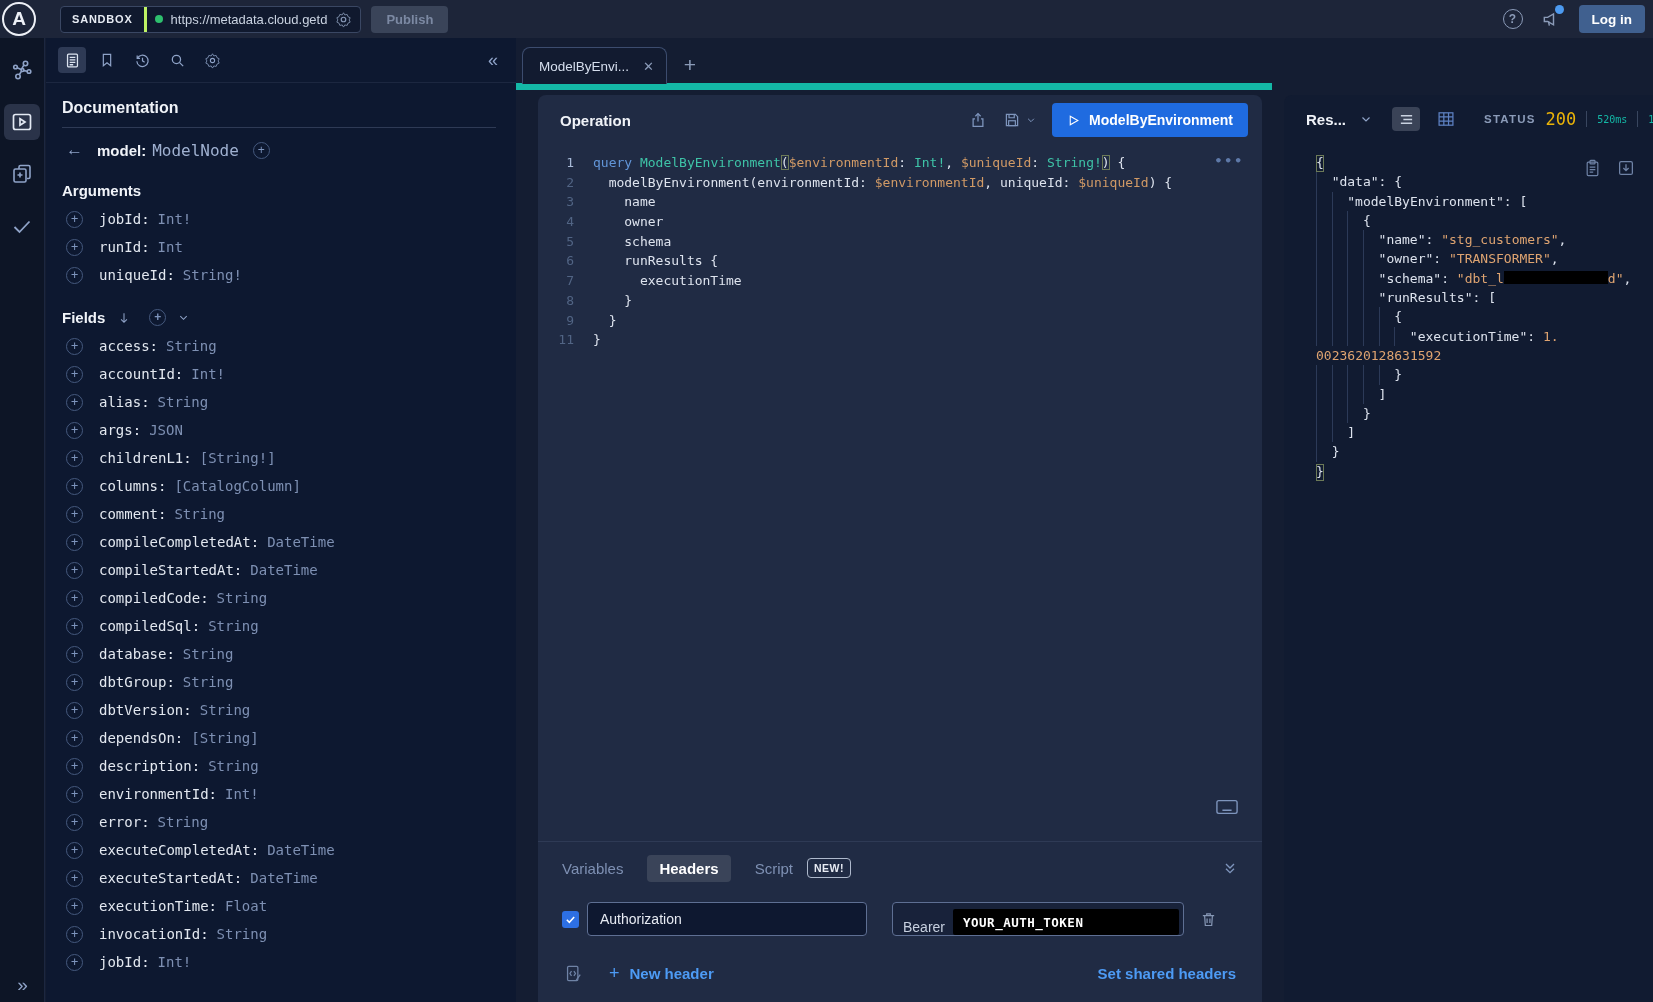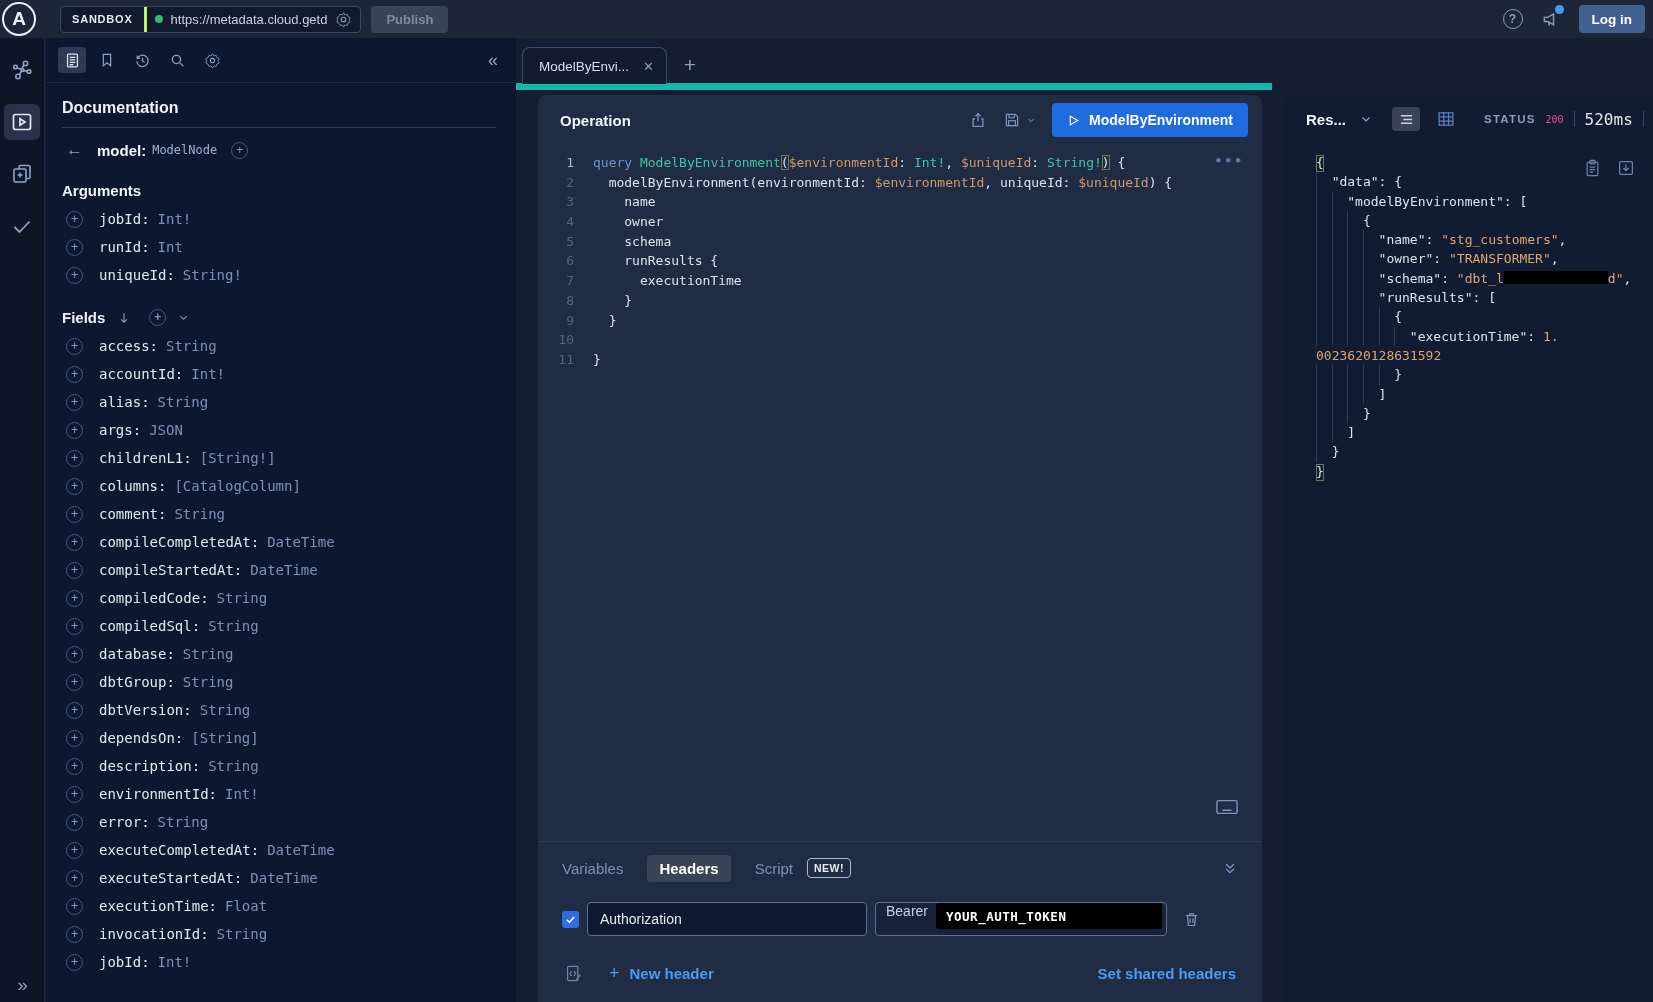--- a/index.html
+++ b/index.html
@@ -33,21 +33,21 @@
   .docs-toolbar { height:45px; display:flex; align-items:center; padding:0 18px 0 12px; gap:7px; border-bottom:1px solid #1C2740; }
   .dtb { width:28px; height:26px; border-radius:4px; display:flex; align-items:center; justify-content:center; color:#8FA3C8; }
   .dtb.sel { background:#2E3A55; color:#DCE4F0; }
   .docs-collapse { margin-left:auto; font-size:18px; color:#8FA3C8; }
   .docs-body { padding:16px 20px 0 16px; }
   .docs-title { font-size:16px; font-weight:bold; color:#F0F3F8; }
   .docs-hr { height:1px; background:#2E3A55; margin:10px 0 0 0; }
   .crumb-row { display:flex; align-items:center; gap:14px; padding:12px 0 2px 4px; }
   .back-arrow { color:#8FA3C8; font-size:17px; }
   .crumb-kind { font-weight:bold; font-size:15px; color:#F0F3F8; }
-  .crumb-type { font-family:"DejaVu Sans Mono", monospace; font-size:12px; color:#9FB0D0; margin-left:-8px; }
+  .crumb-type { font-family:"DejaVu Sans Mono", monospace; font-size:16px; color:#9FB0D0; margin-left:-8px; }
   .sec-title { font-size:15px; font-weight:bold; color:#F0F3F8; margin:20px 0 6px 0; display:flex; align-items:center; gap:12px; }
   .plus-circle { width:17px; height:17px; border:1.2px solid #45597E; border-radius:50%; color:#7E95BD; font-size:12px; line-height:15px; text-align:center; flex:none; }
   .doc-row { display:flex; align-items:center; gap:16px; height:28px; padding-left:4px; font-family:"DejaVu Sans Mono", monospace; font-size:14px; }
   .fname { color:#E3E8F0; white-space:pre;text-align:right; }
   .ftype { color:#7E90B3; margin-left:-8px; white-space:pre; }
   .mini-ic { color:#8FA3C8; }
 
   
   .middle { position:absolute; left:516px; top:38px; bottom:0; width:756px; }
   .tabbar { height:52px; display:flex; align-items:flex-end; padding-left:6px; border-bottom:7px solid #14b8a6; }
@@ -80,43 +80,43 @@
 
   .card-hr { height:1px; background:#2E3A55; flex:none; }
   .bp-tabs { height:52px; flex:none; display:flex; align-items:center; gap:24px; padding:0 24px; }
   .bp-tab { font-size:15px; color:#7E90B3; }
   .bp-tab.active { background:#3A4459; color:#FFF; font-weight:bold; padding:5px 12px; border-radius:4px; }
   .new-badge { border:1px solid #AEB9CC; border-radius:4px; color:#E7EBF3; font-size:10.5px; font-weight:bold; padding:3px 6px; letter-spacing:.5px; margin-left:-10px; }
   .bp-collapse { margin-left:auto; color:#7E95BD; }
   .hdr-row { height:50px; flex:none; display:flex; align-items:center; padding:0 24px; gap:8px; }
   .chk { width:17px; height:17px; flex:none; background:#2D6FE3; border-radius:3px; display:flex; align-items:center; justify-content:center; }
   .hdr-name { width:280px; height:34px; background:#0E1830; border:1px solid #5E6F93; border-radius:4px; color:#E7EBF3; font-size:14px; padding:0 12px; font-family:"Liberation Sans", sans-serif; }
-  .hdr-value { flex:1; max-width:292px; height:34px; border:1px solid #5E6F93; border-radius:4px; display:flex; align-items:flex-start; padding:0 4px 0 10px; gap:8px; background:#18223A; }
+  .hdr-value { flex:1; max-width:292px; height:34px; border:1px solid #5E6F93; border-radius:4px; display:flex; align-items:flex-end; padding:0 4px 0 10px; gap:8px; background:#18223A;margin-left:17px; }
   .hdr-prefix { color:#C7D0DF; font-size:14px; }
   .token-box { flex:1; height:26px; background:#000; border-radius:2px; display:flex; align-items:center; padding-left:10px; font-family:"DejaVu Sans Mono", monospace; font-weight:bold; font-size:12.5px; color:#FFF; letter-spacing:.5px; }
   .trash { margin-left:8px; color:#8697B5; }
   .bp-footer { height:58px; flex:none; display:flex; align-items:center; padding:0 26px; gap:26px; }
   .blue-link { color:#4D9BF5; font-weight:bold; font-size:15px; display:flex; align-items:center; gap:10px; }
   .shared-link { margin-left:auto; color:#4D9BF5; font-weight:bold; font-size:15px; }
   .envvar-ic { color:#6F83A6; }
 
   
   .response { position:absolute; left:1284px; right:0; top:95px; bottom:0; background:#111B31; border-radius:8px 0 0 0; overflow:hidden; }
   .resp-header { height:48px; display:flex; align-items:center; padding:0 14px 0 22px; gap:14px; }
   .resp-title { font-size:15px; font-weight:bold; color:#F0F3F8; }
   .resp-chev { color:#8FA3C8; }
   .view-toggle { display:flex; align-items:center; gap:12px; margin-left:6px; }
   .vt { width:28px; height:24px; border-radius:4px; display:flex; align-items:center; justify-content:center; color:#C9D2E0; }
   .vt.sel { background:#3A4357; }
   .vt.table { color:#5E82C4; }
   .status-group { display:flex; align-items:center; gap:10px; margin-left:10px; }
   .status-label { font-size:11.5px; font-weight:bold; letter-spacing:1.2px; color:#8B9BB8; }
-  .status-code { font-size:10px; color:#ec4899; font-family:"DejaVu Sans Mono", monospace; }
+  .status-code { font-size:17px; color:#eab308; font-family:"DejaVu Sans Mono", monospace; }
   .vdiv { width:1px; height:16px; background:#39465F; }
-  .meta-val { font-size:16px; color:#e5e5e5; font-family:"DejaVu Sans Mono", monospace; }
+  .meta-val { font-size:10px; color:#14b8a6; font-family:"DejaVu Sans Mono", monospace; }
   .json-area { position:relative; padding:10px 10px 0 32px; font-family:"DejaVu Sans Mono", monospace; font-size:13px; }
   .json-line { display:flex; align-items:stretch; height:19.3px; white-space:pre; padding-top:2px; }
   .json-actions { position:absolute; top:16px; right:18px; display:flex; gap:16px; color:#6F83A6; }
 </style>
 </head>
 <body>
 
 <div class="topbar">
   <div class="logo">A</div>
   <div class="url-group">
@@ -446,24 +446,20 @@
           </div>
           <div class="code-line">
             <span class="lnum">8</span>
             <span class="code-text"><span class="ig"></span><span class="ig"></span><span class="tk-p">}</span></span>
           </div>
           <div class="code-line">
             <span class="lnum">9</span>
             <span class="code-text"><span class="ig"></span><span class="tk-p">}</span></span>
           </div>
           <div class="code-line">
-            <span class="lnum">10</span>
-            <span class="code-text"></span>
-          </div>
-          <div class="code-line">
             <span class="lnum">11</span>
             <span class="code-text"><span class="tk-p">}</span></span>
           </div>
         </div>
       <div class="more-btn">•••</div>
       <div class="kbd-icon">
         <svg width="22" height="16" viewBox="0 0 24 16" fill="none" stroke="currentColor" stroke-width="1.5">
             <rect x="1" y="1" width="22" height="14" rx="2"></rect>
             <path d="M4.5 5h.01M8 5h.01M11.5 5h.01M15 5h.01M18.5 5h.01M4.5 8h.01M8 8h.01M11.5 8h.01M15 8h.01M18.5 8h.01M7 11.5h10" stroke-width="1.7"></path>
           </svg>

